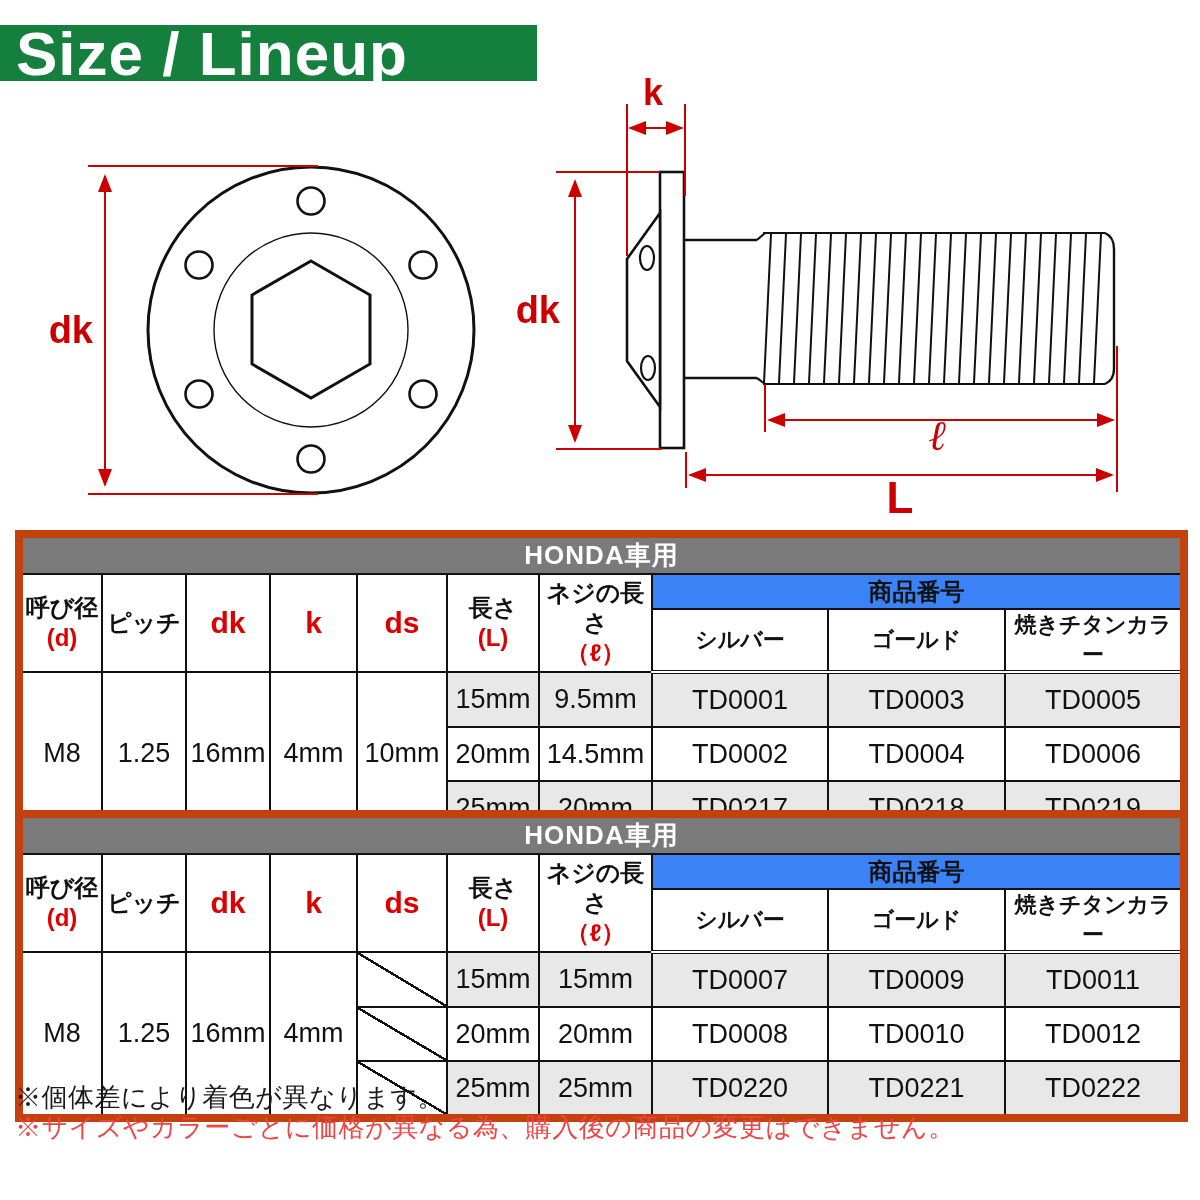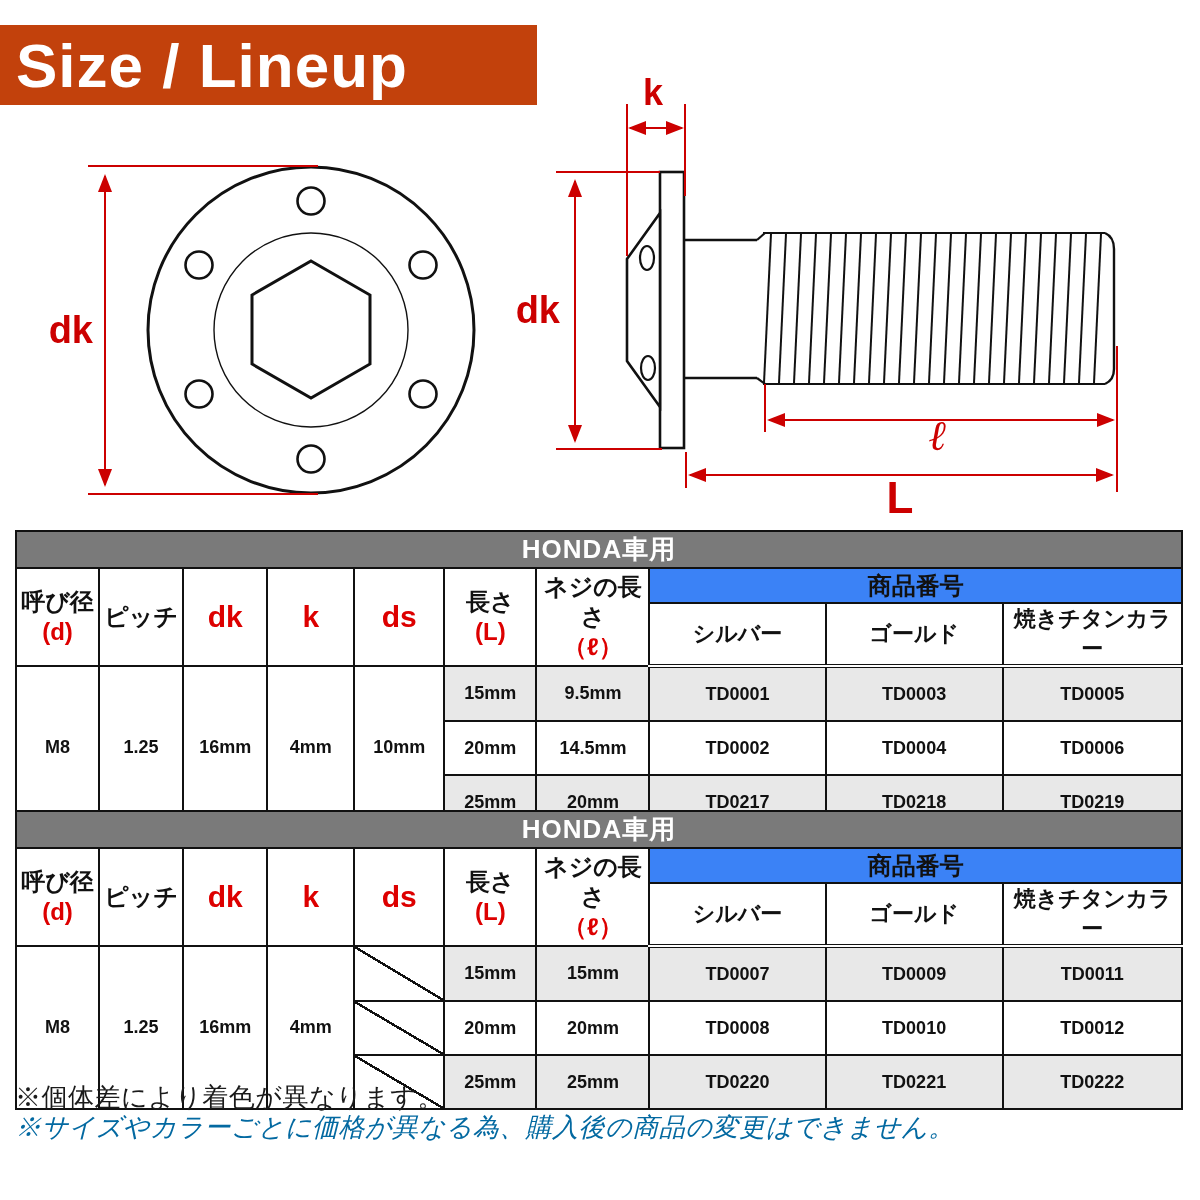--- a/index.html
+++ b/index.html
@@ -3,65 +3,65 @@
 <meta charset="utf-8">
 <style>
   html,body{margin:0;padding:0;}
   body{
     width:1200px;height:1200px;position:relative;background:#ffffff;
     font-family:"Liberation Sans",sans-serif;color:#111;
     overflow:hidden;
   }
   
   .title-bar{
-    position:absolute;left:0;top:25px;width:537px;height:80px;
-    background:#c2410c;display:flex;align-items:center;
+    position:absolute;left:0;top:25px;width:537px;height:56px;
+    background:#15803d;display:flex;align-items:center;
   }
   .title-bar span{
     color:#fff;font-size:62px;font-weight:bold;padding-left:16px;
     letter-spacing:1px;white-space:nowrap;
   }
   
   svg.draw{position:absolute;left:0;top:0;width:1200px;height:540px;}
   
   table.spec{
     position:absolute;left:15px;border-collapse:collapse;table-layout:fixed;
     width:1168px;background:#fff;
   }
   #honda-table{top:530px;}
   #yamaha-table{top:810px;}
   table.spec td{
     border:2px solid #111;text-align:center;vertical-align:middle;
     padding:0;overflow:hidden;
   }
-  table.spec{border:1px solid #c2410c;}
+  table.spec{border:8px solid #c2410c;}
   td.bar{
     background:#7a7a7a;color:#fff;font-size:26px;font-weight:bold;
     height:34px;border:3px solid #111;letter-spacing:1px;
   }
   td.hcell{height:70px;font-size:24px;font-weight:bold;line-height:30px;}
   td.hcell .red,td.hcell.red{color:#dd0000;}
   td.hcell.red{font-size:30px;}
   td.subbar{height:33px;background:#3b82f6;font-size:24px;font-weight:bold;}
   td.subh{height:33px;font-size:22px;font-weight:bold;background:#fff;}
-  td.val{height:52px;font-size:18px;font-weight:bold;background:#fff;margin-top:20px;}
+  td.val{height:52px;font-size:27px;font-weight:normal;background:#fff;margin-top:20px;}
   td.g{background:#e8e8e8;}
   td.dbl-l{border-left:4px double #111;}
   tr.dbl-b td{border-bottom:4px double #111;}
   td.diag{
     background-image:linear-gradient(to top right,
       transparent calc(50% - 1.2px),#111 calc(50% - 1.2px),
       #111 calc(50% + 1.2px),transparent calc(50% + 1.2px));
     background-color:#fff;
   }
   
   .notes{position:absolute;left:15px;top:1082px;font-size:26px;line-height:30px;
     letter-spacing:0.5px;color:#1a1a1a;white-space:nowrap;}
   .notes .note{height:30px;}
-  .notes .note-red{color:#0369a1;font-style:italic;}
+  .notes .note-red{color:#ef4444;}
 </style>
 </head>
 <body>
 
 <svg class="draw" viewBox="0 0 1200 540">
   <defs>
     <marker id="ah" markerWidth="9" markerHeight="8" refX="8" refY="3.5" orient="auto-start-reverse">
       <path d="M0,0 L9,3.5 L0,7 Z" fill="#cc0000"></path>
     </marker>
   </defs>

